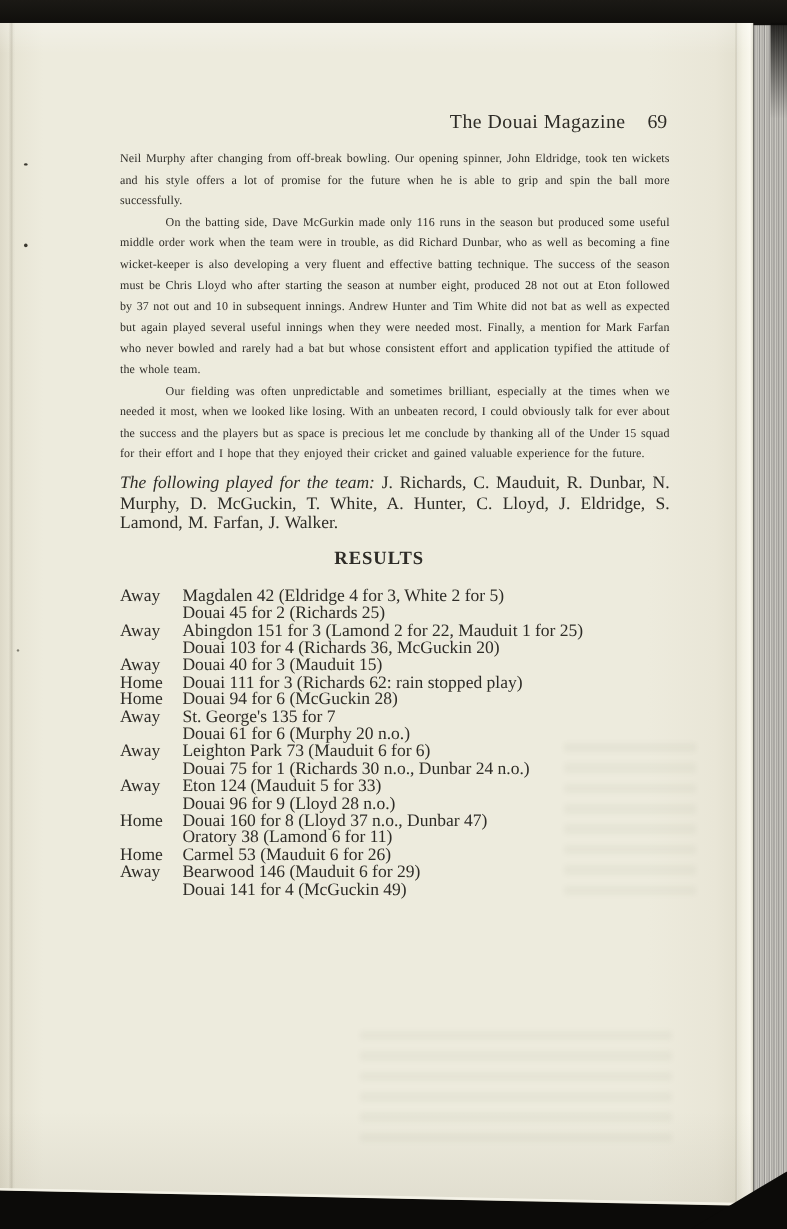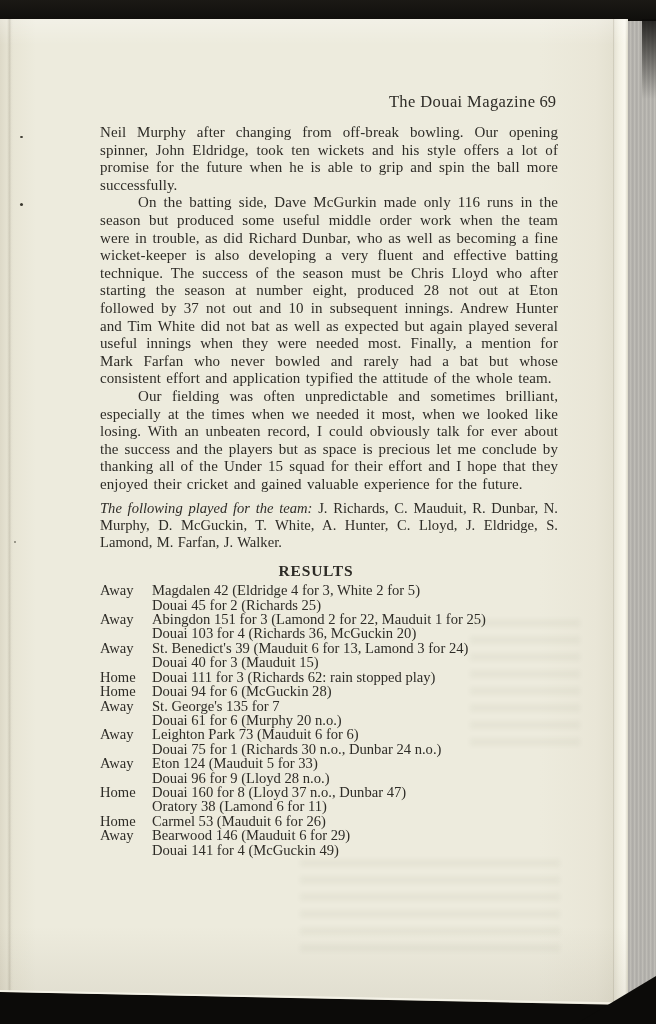--- a/index.html
+++ b/index.html
@@ -44,35 +44,35 @@
     background:linear-gradient(180deg,rgba(12,11,9,.85),rgba(12,11,9,0));
   }
   .corner-black-bottom{
     position:absolute;right:0;bottom:0;width:80px;height:48px;background:#0c0b09;
     clip-path:polygon(100% 0,100% 100%,0 100%);
   }
   
   .content{position:absolute;left:100px;top:74px;width:458px;color:#2e2c27;}
   .running-header{text-align:right;font-size:16.5px;line-height:18px;margin:0 2px 13px 0;}
   .journal-title{letter-spacing:.4px;}
-  .page-number{}
+  .page-number{margin-left:14px;}
   .body-para{
-    margin:0;font-size:15px;line-height:17.6px;text-align:justify;
+    margin:0;font-size:10px;line-height:17.6px;text-align:justify;
     word-spacing:.10em;letter-spacing:.1px;
   }
   .indent{text-indent:38px;}
   .team-note{
     margin:7px 0 12px;font-size:14.6px;line-height:16.6px;text-align:justify;word-spacing:.05em;
   }
   .note-lead{font-style:italic;}
   .results-heading{
     margin:3px 0 0;font-size:15.5px;font-weight:bold;text-align:center;
     letter-spacing:.8px;transform:translateX(-13px);
   }
-  .results-list{margin-top:3px;font-size:14.6px;line-height:14.4px;}
+  .results-list{margin-top:15px;font-size:14.6px;line-height:14.4px;}
   .match-row{display:flex;}
   .venue{flex:0 0 52px;}
   .scores{flex:1;white-space:nowrap;}
   
   .speck{position:absolute;background:#3a382f;border-radius:50%;}
   .s1{left:20px;top:117px;width:3px;height:2px;}
   .s2{left:20px;top:184px;width:3px;height:3px;}
   .s3{left:14px;top:522px;width:2px;height:2px;opacity:.6;}
   .ghost{
     position:absolute;pointer-events:none;filter:blur(2px);opacity:.05;
@@ -121,21 +121,20 @@
     <div class="venue">Away</div>
     <div class="scores">
       <div class="score-line">Abingdon 151 for 3 (Lamond 2 for 22, Mauduit 1 for 25)</div>
       <div class="score-line">Douai 103 for 4 (Richards 36, McGuckin 20)</div>
     </div>
   </div>
 
   <div class="match-row">
     <div class="venue">Away</div>
     <div class="scores">
-      <div class="score-line">St. Benedict's 39 (Mauduit 6 for 13, Lamond 3 for 24)</div>
       <div class="score-line">Douai 40 for 3 (Mauduit 15)</div>
     </div>
   </div>
 
   <div class="match-row">
     <div class="venue">Home</div>
     <div class="scores">
       <div class="score-line">Douai 111 for 3 (Richards 62:  rain stopped play)</div>
     </div>
   </div>

